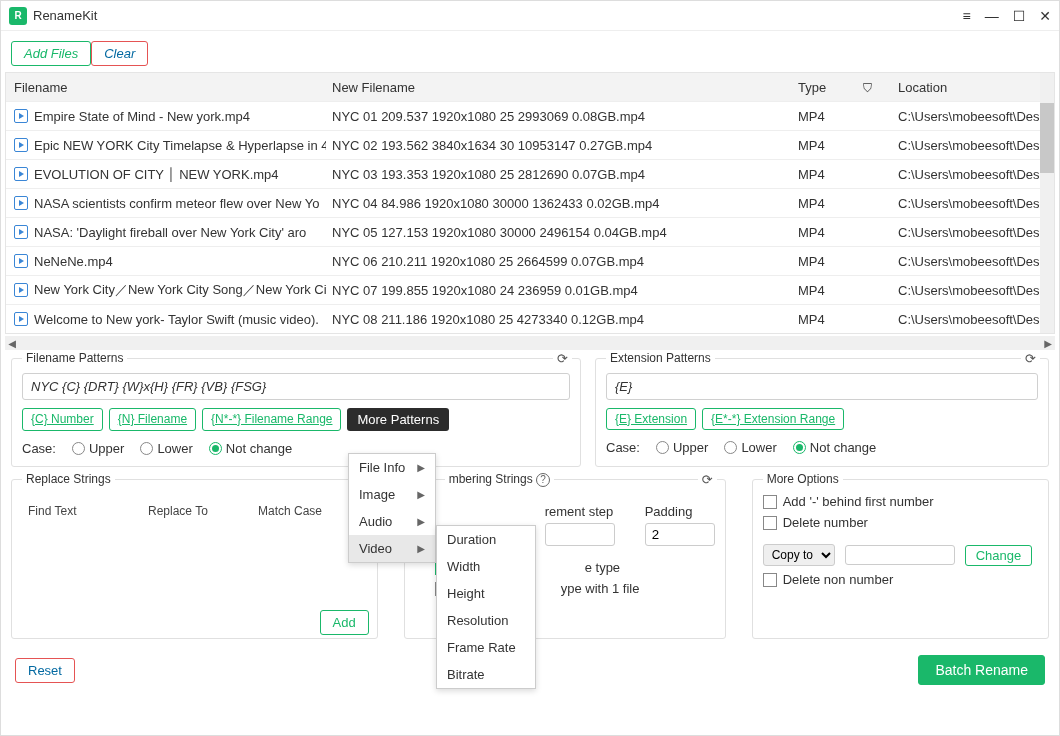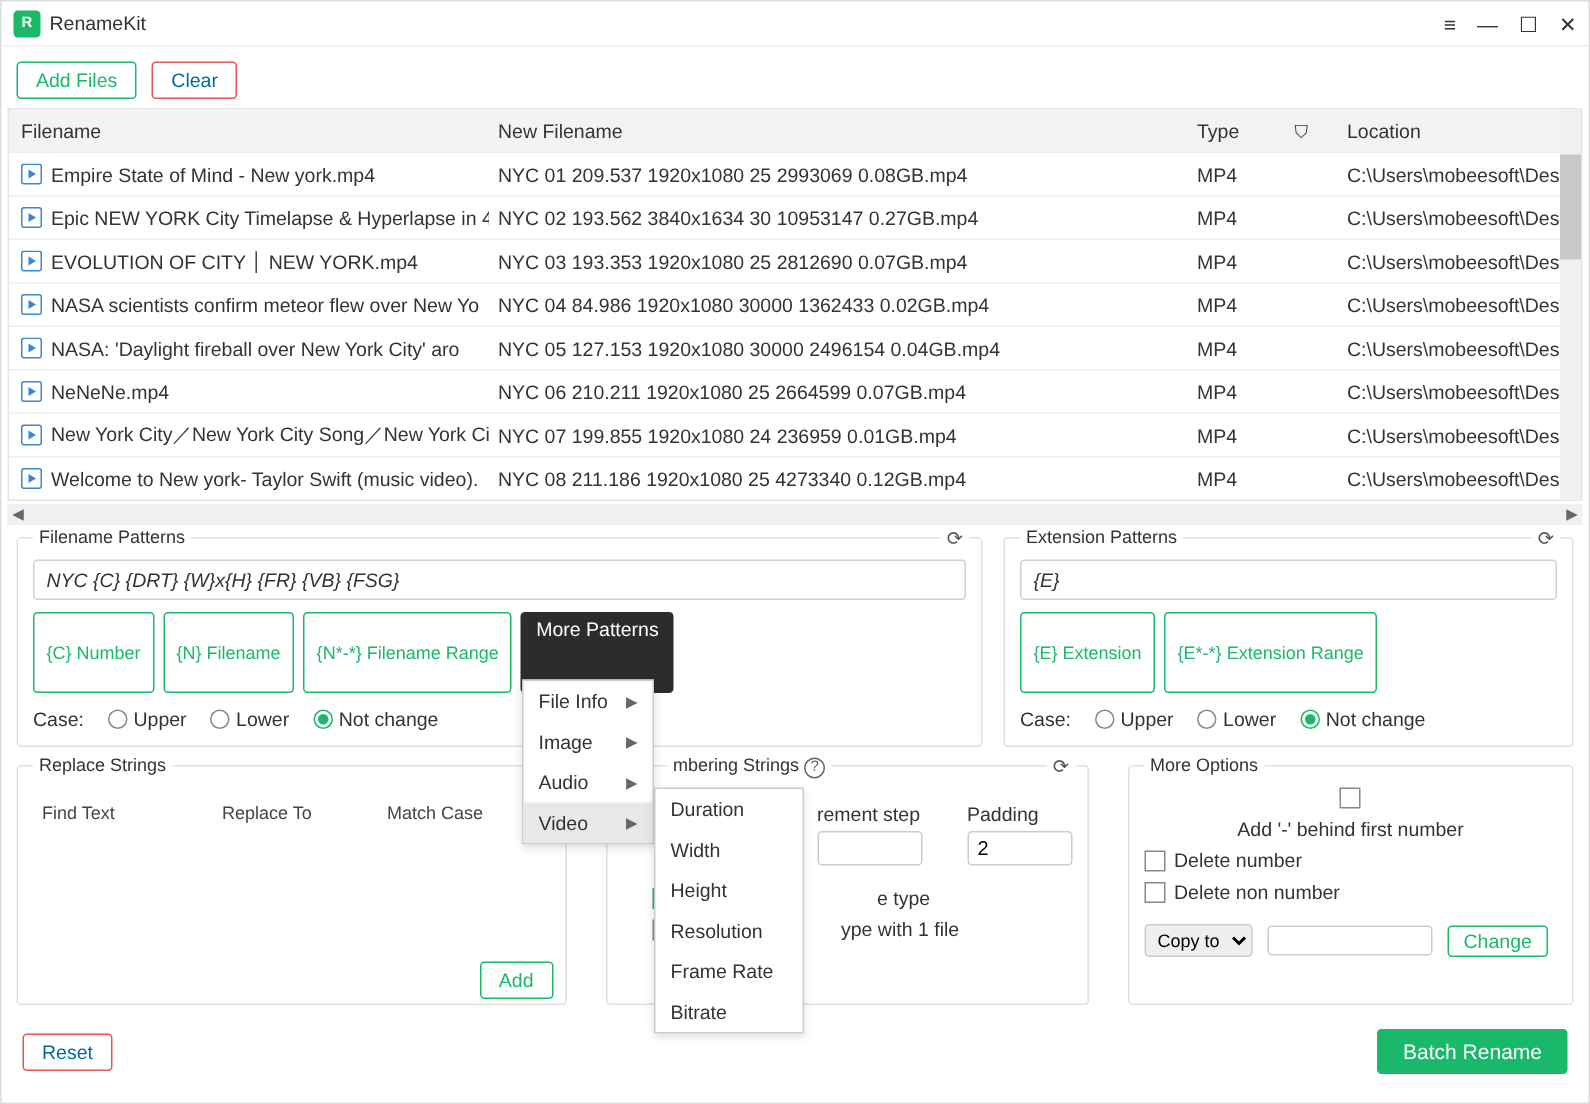--- a/index.html
+++ b/index.html
@@ -29,21 +29,21 @@
   margin-right: 6px;
 }
 .app-title { font-size: 13px; color: #333; flex: 1; }
 .win-controls { display: flex; gap: 14px; align-items: center;}
 .win-controls span { cursor: pointer; font-size: 14px; color: #333; }
 .hamburger { font-size: 16px; }
 
 .top-buttons {
   padding: 10px 10px 6px;
   display: flex;
-  gap: 10px;
+  font-style: italic;
 }
 .btn {
   padding: 4px 12px;
   border: 1px solid;
   border-radius: 3px;
   font-size: 13px;
   cursor: pointer;
   background: #fff;
 }
 .btn-green { color: #1ab86a; border-color: #1ab86a; }
@@ -105,22 +105,22 @@
 .refresh-icon {
   position:absolute; top:-8px; right:8px;
   background:#fff; padding:0 4px; font-size:13px; color:#555; cursor:pointer;
 }
 .pattern-input {
   width:100%; padding:5px 8px; border:1px solid #d0d0d0; border-radius:3px;
   font-size:13px; color:#333; margin-top:6px;font-style:italic;
 }
 .tag-row { display:flex; gap:6px; margin-top:8px; flex-wrap:wrap;}
 .tag {
-  padding:19px 8px; border:1px solid #1ab86a; border-radius:3px;
-  color:#1ab86a; font-size:12px; cursor:pointer;
+  padding:3px 8px; border:1px solid #1ab86a; border-radius:3px;
+  color:#1ab86a; font-size:12px; cursor:pointer;text-decoration:underline;
 }
 .case-row { display:flex; align-items:center; gap:16px; margin-top:10px; font-size:13px;}
 .radio { display:flex; align-items:center; gap:4px; cursor:pointer;}
 .radio-dot { width:13px;height:13px;border:1px solid #888;border-radius:50%; display:inline-flex;align-items:center;justify-content:center;}
 .radio-dot.checked { border-color:#1ab86a;}
 .radio-dot.checked::after { content:""; width:7px;height:7px;background:#1ab86a;border-radius:50%;}
 
 .mid-panels { display:flex; padding: 12px 10px 0; gap:26px;justify-content:center;}
 .replace-panel { width: 370px; height:160px; }
 .replace-header { display:flex; font-size:12px; color:#444; padding:16px 6px 6px;}
@@ -279,21 +279,21 @@
       <div class="vthumb"></div>
     </div>
 </div>
 <div class="hscroll">
   <div class="harrow">◀</div>
     <div class="htrack"></div>
     <div class="harrow">▶</div>
 </div>
 
 <div class="panels">
-  <div class="panel" style="width:644px;">
+  <div class="panel" style="width:570px;">
     <span class="panel-title">Filename Patterns</span>
     <span class="refresh-icon">⟳</span>
     <input class="pattern-input" value="NYC {C} {DRT} {W}x{H} {FR} {VB} {FSG}" style="">
     <div class="tag-row">
       <span class="tag">{C} Number</span>
       <span class="tag">{N} Filename</span>
       <span class="tag">{N*-*} Filename Range</span>
       <span class="btn-black">More Patterns</span>
     </div>
     <div class="case-row">
@@ -370,36 +370,36 @@
       <span style="padding-left:130px;">e type</span>
     </div>
     <div class="check-row" style="padding-left:20px;">
       <span class="checkbox"></span>
       <span style="padding-left:106px;">ype with 1 file</span>
     </div>
   </div>
 
   <div class="panel more-opts">
     <span class="panel-title">More Options</span>
-    <div class="check-row" style="flex-direction:column;">
+    <div class="check-row" style="">
       <span class="checkbox"></span>
       <span>Add '-' behind first number</span>
     </div>
     <div class="check-row">
       <span class="checkbox"></span>
       <span>Delete number</span>
-    </div>
-    <div class="check-row">
-      <span class="checkbox"></span>
-      <span>Delete non number</span>
     </div>
     <div class="check-row" style="gap:10px;margin-top:14px;">
       <select class="select-small"><option>Copy to</option></select>
       <input class="input-small" style="">
       <span class="btn btn-green" style="padding:2px 10px;">Change</span>
+    </div>
+    <div class="check-row">
+      <span class="checkbox"></span>
+      <span>Delete non number</span>
     </div>
   </div>
 </div>
 
 <div class="bottom-bar">
   <span class="btn btn-red">Reset</span>
   <span class="btn btn-primary">Batch Rename</span>
 </div>
 
 <div class="popup">

